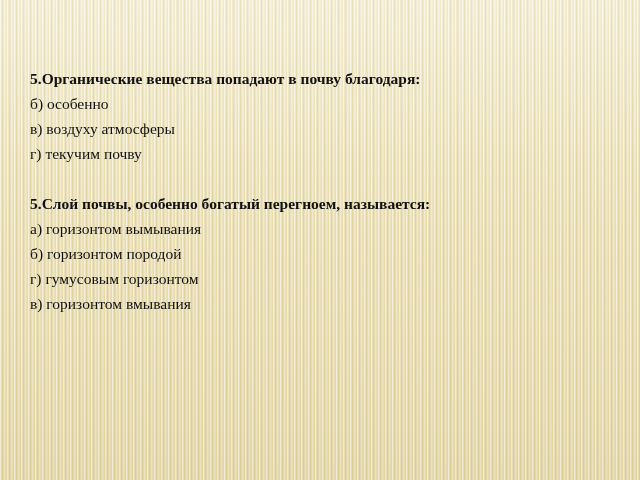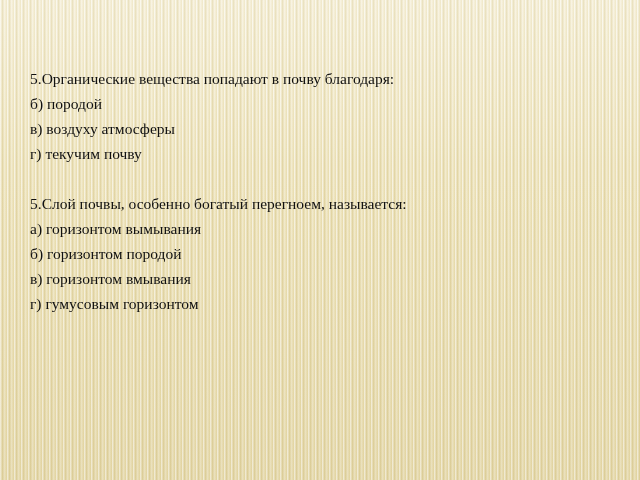--- a/index.html
+++ b/index.html
@@ -51,43 +51,43 @@
   .block {
     margin: 0;
   }
   .line {
     font-size: 15.5px;
     line-height: 25px;
     color: #111111;
     white-space: pre;
   }
   .line.heading {
-    font-weight: normal;
+    font-weight: bold;
   }
   .spacer {
     height: 25px;
   }
 </style>
 </head>
 <body>
 
 <div class="slide">
   <div class="content">
 
     <div class="block">
       <div class="line heading">5.Органические вещества попадают в почву благодаря:</div>
-      <div class="line">б) породой</div>
+      <div class="line">б) особенно</div>
       <div class="line">в) воздуху атмосферы</div>
       <div class="line">г) текучим почву</div>
     </div>
 
     <div class="spacer"></div>
 
     <div class="block">
       <div class="line heading">5.Слой почвы, особенно богатый перегноем, называется:</div>
       <div class="line">а) горизонтом вымывания</div>
       <div class="line">б) горизонтом породой</div>
+      <div class="line">г) гумусовым горизонтом</div>
       <div class="line">в) горизонтом вмывания</div>
-      <div class="line">г) гумусовым горизонтом</div>
     </div>
 
   </div>
 </div>
 
 </body></html>

